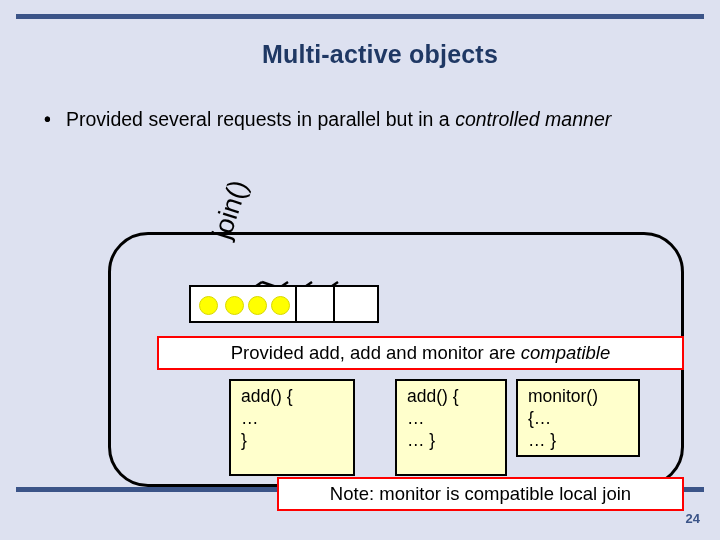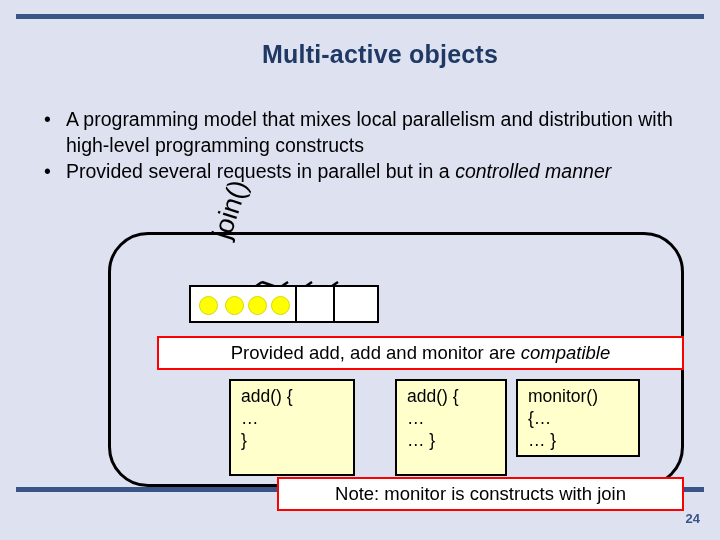--- a/index.html
+++ b/index.html
@@ -166,21 +166,20 @@
 <div class="slide">
 
   <div class="rule rule-top"></div>
   <div class="rule rule-bottom"></div>
 
   <div class="title">Multi-active objects</div>
 
   <div class="bullets">
     <div class="bullet-row">
       <span class="bullet-dot">•</span>
-      <span>A programming model that mixes local parallelism and distribution with high-level programming constructs</span>
     </div>
     <div class="bullet-row">
       <span class="bullet-dot">•</span>
       <span>Provided several requests in parallel but in a </span><span class="ital">controlled manner</span>
     </div>
   </div>
 
   <div class="ao-box"></div>
 
   <svg class="arrows" viewBox="0 0 720 540">
@@ -217,16 +216,16 @@
     <span class="code-line">…</span>
     <span class="code-line">… }</span>
   </div>
 
   <div class="code-box code-box-3">
     <span class="code-line">monitor()</span>
     <span class="code-line">{…</span>
     <span class="code-line">… }</span>
   </div>
 
-  <div class="note note-2">Note: monitor is constructs with join</div>
+  <div class="note note-2">Note: monitor is compatible local join</div>
 
   <div class="page-number">24</div>
 </div>
 
 </body></html>

